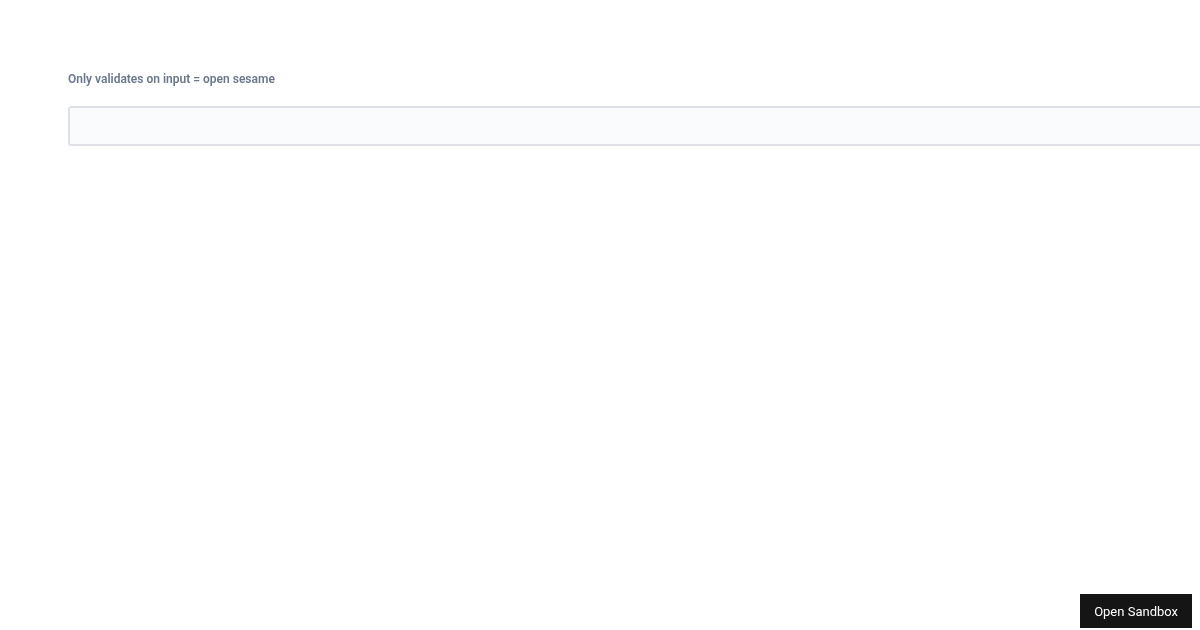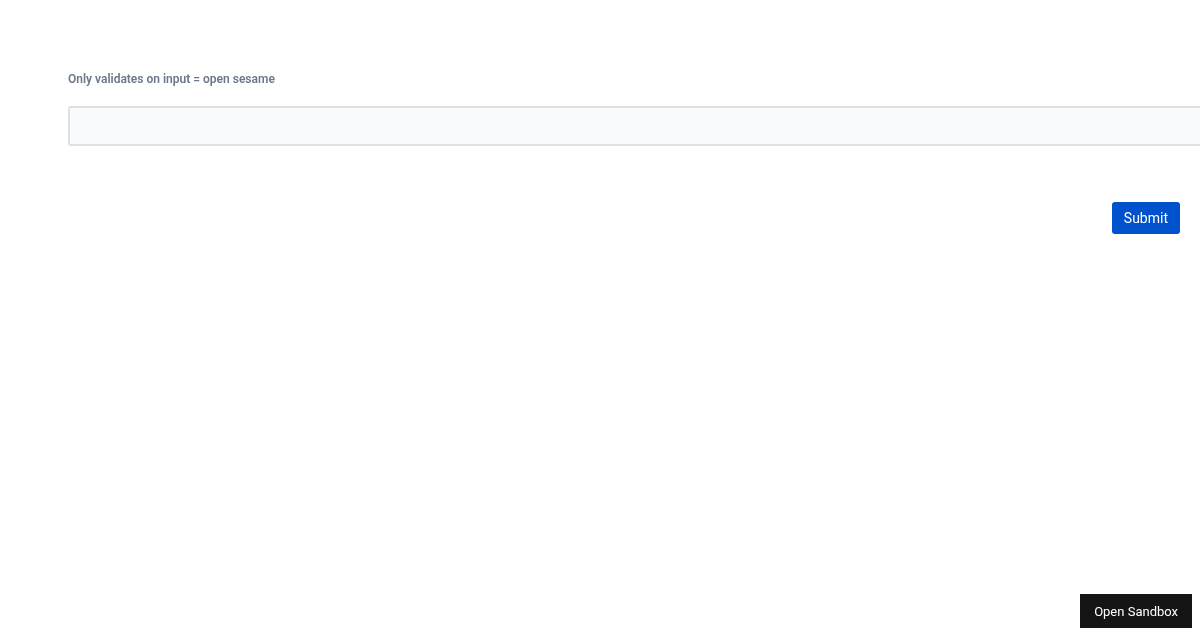--- a/index.html
+++ b/index.html
@@ -67,18 +67,15 @@
       cursor: pointer;
       font-weight: 400;
     }
   </style>
 </head>
 <body>
 
 <div class="form-container">
   <label class="field-label">Only validates on input = open sesame</label>
   <input type="text" class="text-input" value="" style="">
-  <div class="button-row">
-    <button class="submit-button">Submit</button>
-  </div>
 </div>
 
 <button class="open-sandbox-button">Open Sandbox</button>
 
 </body></html>

